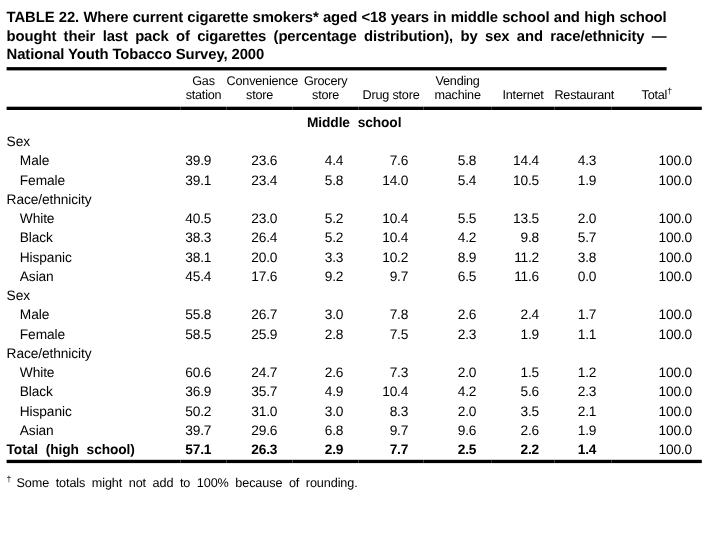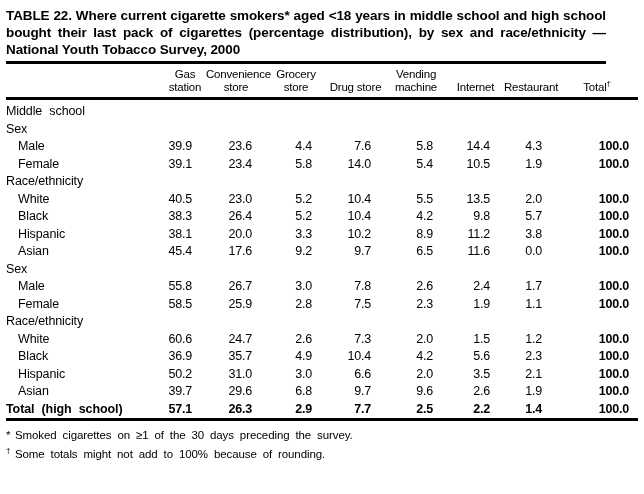--- a/index.html
+++ b/index.html
@@ -50,22 +50,22 @@
   }
   thead th sup { font-size: 8px; vertical-align: super; }
   tbody td {
     font-size: 12.5px;
     line-height: 15px;
     padding: 1.5px 0 1px 0;
     white-space: nowrap;
   }
   td.label-cell { text-align: left; word-spacing: 0.3em; letter-spacing: -0.1px; }
   td.num-cell { text-align: right; padding-right: 14px; letter-spacing: -0.2px; }
-  td.num-cell.total-col { font-weight: bold; padding-right: 9px; }
-  tr.row-section td { font-weight: normal; padding-top: 4px; }
+  td.num-cell.total-col { font-weight: normal; padding-right: 9px; }
+  tr.row-section td { font-weight: bold; padding-top: 4px; text-align: center; }
   tr.row-total td { font-weight: bold; }
   tr.row-data td.label-cell { padding-left: 12px; }
   .footnotes { margin-top: 7px; }
   .footnote {
     font-size: 11.5px;
     line-height: 15px;
     word-spacing: 0.25em;
     letter-spacing: -0.1px;
   }
   .fn-marker { display: inline-block; width: 9px; }
@@ -227,21 +227,21 @@
           <td class="num-cell">4.2</td>
           <td class="num-cell">5.6</td>
           <td class="num-cell">2.3</td>
           <td class="num-cell total-col">100.0</td>
         </tr>
         <tr class="row-data">
           <td class="label-cell">Hispanic</td>
           <td class="num-cell">50.2</td>
           <td class="num-cell">31.0</td>
           <td class="num-cell">3.0</td>
-          <td class="num-cell">6.6</td>
+          <td class="num-cell">8.3</td>
           <td class="num-cell">2.0</td>
           <td class="num-cell">3.5</td>
           <td class="num-cell">2.1</td>
           <td class="num-cell total-col">100.0</td>
         </tr>
         <tr class="row-data">
           <td class="label-cell">Asian</td>
           <td class="num-cell">39.7</td>
           <td class="num-cell">29.6</td>
           <td class="num-cell">6.8</td>
@@ -260,20 +260,17 @@
           <td class="num-cell">2.5</td>
           <td class="num-cell">2.2</td>
           <td class="num-cell">1.4</td>
           <td class="num-cell total-col">100.0</td>
         </tr>
       </tbody>
   </table>
 
   <div class="footnotes">
     <div class="footnote">
-      <span class="fn-marker">*</span><span>Smoked cigarettes on ≥1 of the 30 days preceding the survey.</span>
-    </div>
-    <div class="footnote">
       <span class="fn-marker fn-sup">†</span><span>Some totals might not add to 100% because of rounding.</span>
     </div>
   </div>
 
 </div>
 
 </body></html>

